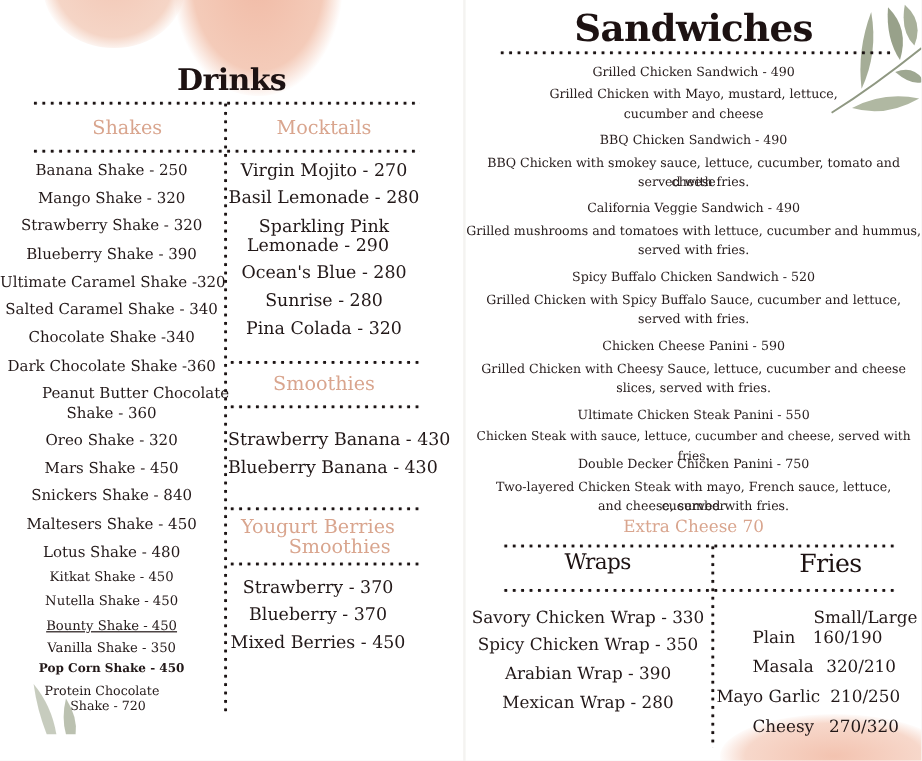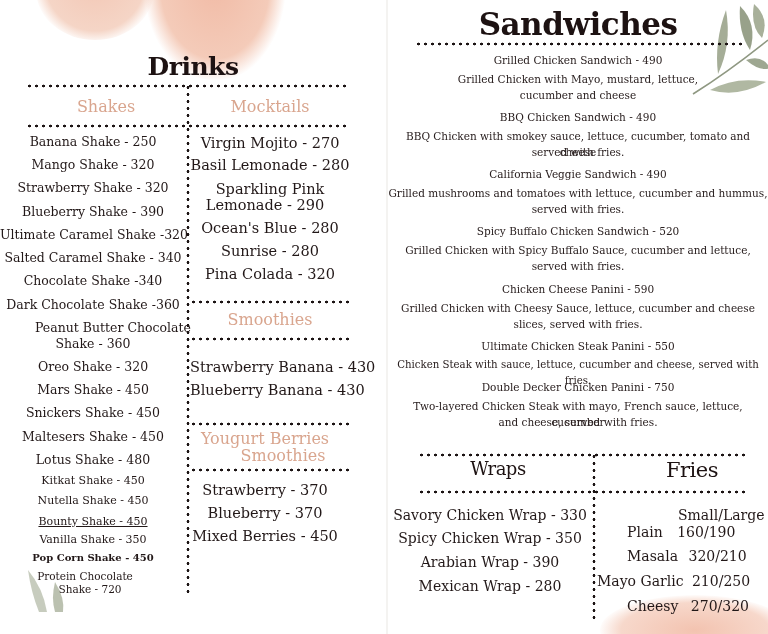--- a/index.html
+++ b/index.html
@@ -56,21 +56,21 @@
     <div class="item" style="left:0;width:186px;top:180px;">Strawberry Shake - 320</div>
     <div class="item" style="left:0;width:186px;top:204px;">Blueberry Shake - 390</div>
     <div class="item" style="left:0;width:186px;top:227px;">Ultimate Caramel Shake -320</div>
     <div class="item" style="left:0;width:186px;top:250px;">Salted Caramel Shake - 340</div>
     <div class="item" style="left:0;width:186px;top:273px;">Chocolate Shake -340</div>
     <div class="item" style="left:0;width:186px;top:297px;">Dark Chocolate Shake -360</div>
     <div class="item" style="left:0;width:186px;top:320px;padding-left:35px;">Peanut Butter Chocolate</div>
     <div class="item" style="left:0;width:186px;top:336px;">Shake - 360</div>
     <div class="item" style="left:0;width:186px;top:359px;">Oreo Shake - 320</div>
     <div class="item" style="left:0;width:186px;top:382px;">Mars Shake - 450</div>
-    <div class="item" style="left:0;width:186px;top:405px;">Snickers Shake - 450</div>
+    <div class="item" style="left:0;width:186px;top:405px;">Snickers Shake - 840</div>
     <div class="item" style="left:0;width:186px;top:429px;">Maltesers Shake - 450</div>
     <div class="item" style="left:0;width:186px;top:452px;">Lotus Shake - 480</div>
     <div class="item sm" style="left:0;width:186px;top:474px;">Kitkat Shake - 450</div>
     <div class="item sm" style="left:0;width:186px;top:494px;">Nutella Shake - 450</div>
     <div class="item sm" style="left:0;width:186px;top:515px;text-decoration:underline;">Bounty Shake - 450</div>
     <div class="item sm" style="left:0;width:186px;top:533px;">Vanilla Shake - 350</div>
     <div class="item sm" style="left:0;width:186px;top:551px;font-size:10px;font-weight:bold;">Pop Corn Shake - 450</div>
     <div class="item sm" style="left:0;width:170px;top:570px;font-size:10.5px;">Protein Chocolate</div>
     <div class="item sm" style="left:0;width:180px;top:583px;font-size:10.5px;">Shake - 720</div>
   </div>
@@ -150,20 +150,21 @@
     <div class="sw-desc" style="top:316px;">slices, served with fries.</div>
 
     <div class="sw-name" style="top:340px;">Ultimate Chicken Steak Panini - 550</div>
     <div class="sw-desc" style="top:357px;font-size:10.2px;">Chicken Steak with sauce, lettuce, cucumber and cheese, served with fries.</div>
 
     <div class="sw-name" style="top:381px;">Double Decker Chicken Panini - 750</div>
     <div class="sw-desc" style="top:398px;">Two-layered Chicken Steak with mayo, French sauce, lettuce, cucumber</div>
     <div class="sw-desc" style="top:414px;">and cheese, served with fries.</div>
   </div>
 
+  <div class="sub-head" style="left:0;width:380px;top:431px;font-size:14px;">Extra Cheese  70</div>
 
   <div class="dots-h" style="left:30px;top:453px;width:330px;"></div>
   <div class="dots-v" style="left:204px;top:453px;height:170px;"></div>
 
   <div class="title-big" style="left:20px;width:180px;text-align:center;top:458px;font-size:18px;font-weight:normal;">Wraps</div>
   <div class="title-big" style="left:224px;width:160px;text-align:center;top:458px;font-size:21px;font-weight:normal;">Fries</div>
 
   <div class="dots-h" style="left:30px;top:490px;width:330px;"></div>
 
   <div>

